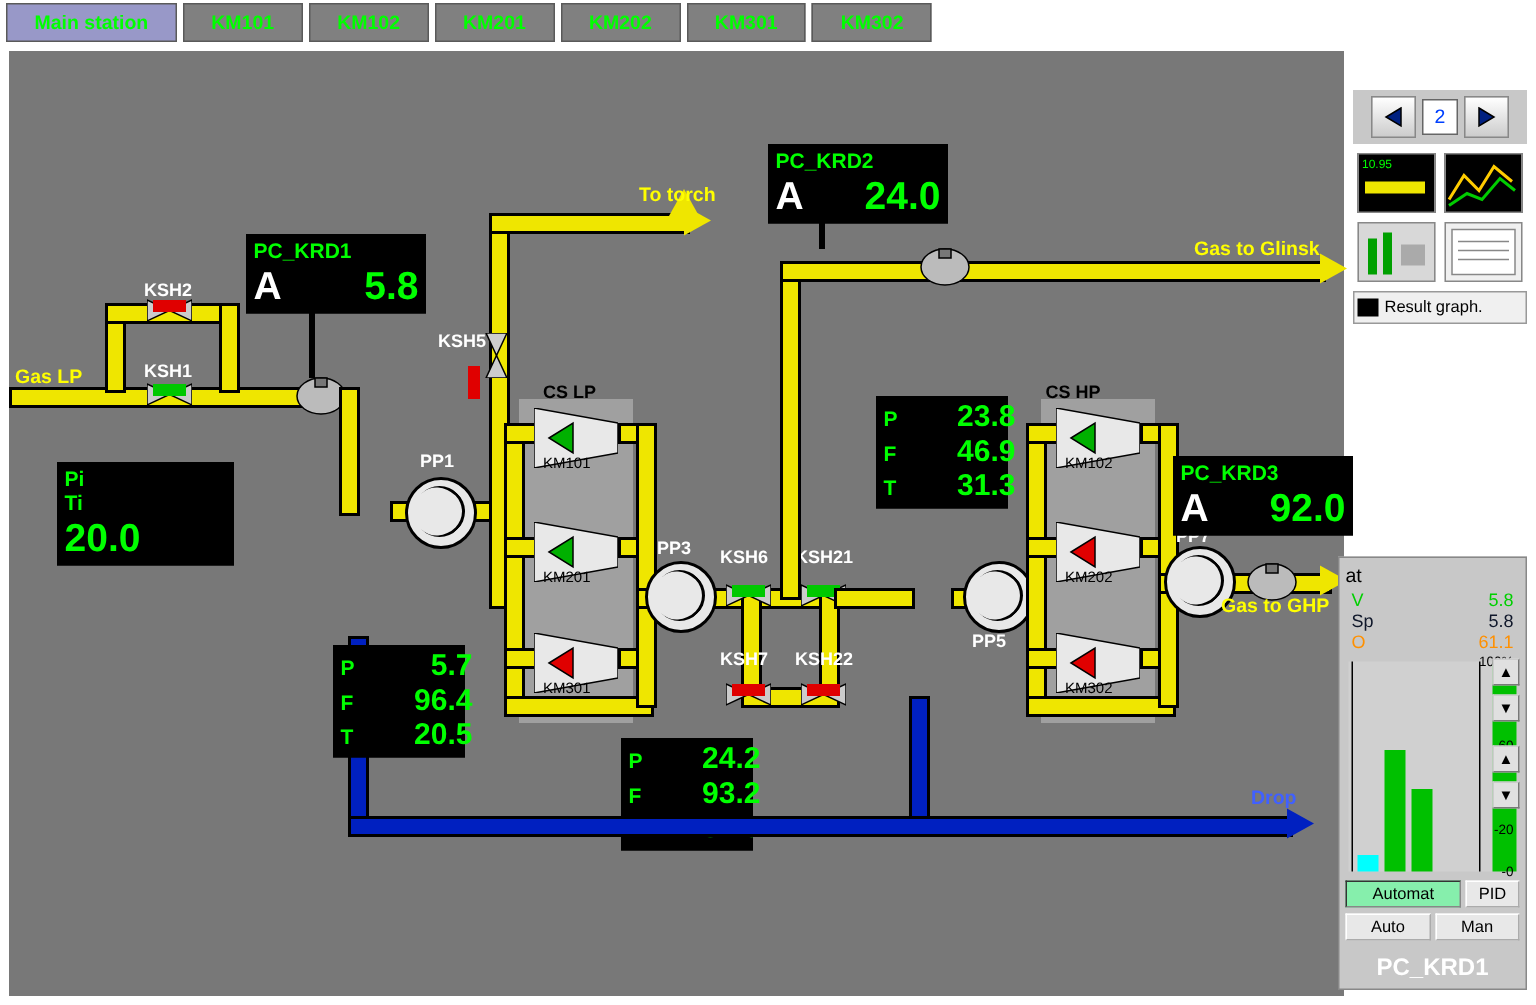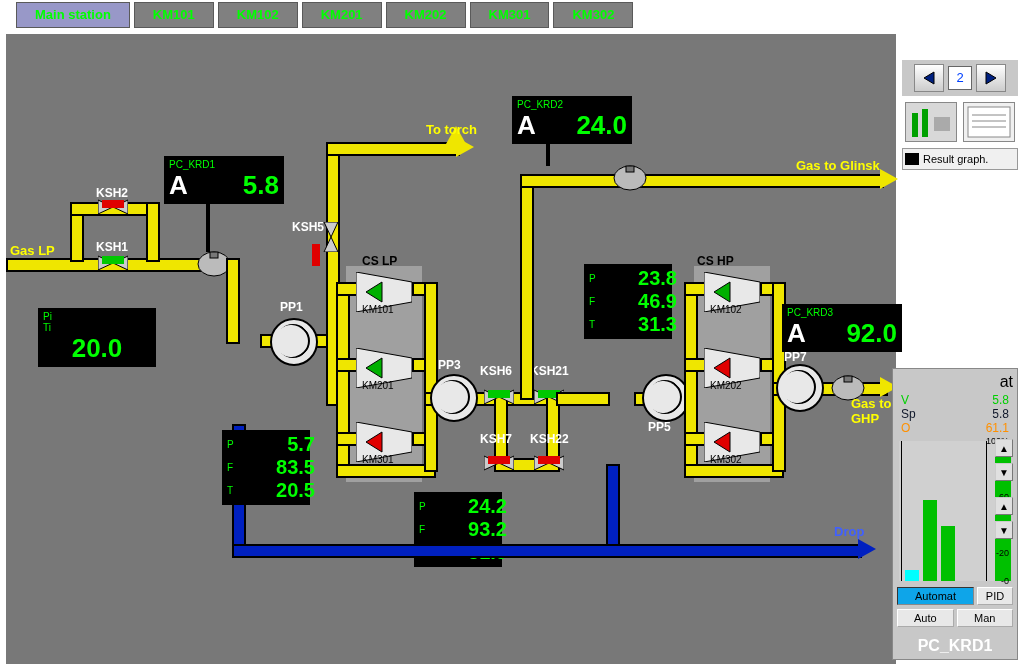--- a/index.html
+++ b/index.html
@@ -1,26 +1,26 @@
 <!DOCTYPE html>
 <html><head>
 <meta charset="utf-8">
 <style>
   html,body{margin:0;padding:0;width:1024px;height:670px;background:#fff;font-family:Arial,Helvetica,sans-serif;overflow:hidden;}
-  .tabbar{display:flex;gap:4px;padding:2px 16px;}
+  .tabbar{display:flex;gap:4px;padding:2px 4px;}
   .tab{height:24px;line-height:24px;padding:0 18px;background:#808080;color:#00ff00;font-size:13px;font-weight:bold;border:1px solid #5a5a5a;cursor:pointer;}
   .tab.active{background:#9898c8;}
   .stage{position:absolute;left:6px;top:34px;width:890px;height:630px;background:#787878;}
   .title{position:absolute;left:92px;top:78px;color:#fff;font-size:28px;font-style:italic;text-decoration:underline;}
   .lbl{position:absolute;color:#ffff00;font-size:13px;font-weight:bold;}
   .lblw{position:absolute;color:#fff;font-size:12px;font-weight:bold;}
   
   .lcd{position:absolute;background:#000;padding:2px 4px;display:flex;flex-direction:column;gap:0px;border:1px solid #000;}
   .lcd .row{display:flex;justify-content:space-between;align-items:center;min-width:88px;}
-  .lcd .tag{color:#00ff00;font-size:10px;font-weight:normal;}
+  .lcd .tag{color:#00ff00;font-size:14px;font-weight:bold;}
   .lcd .val{color:#00ff00;font-size:20px;font-weight:bold;text-align:right;}
   .lcd .big{color:#00ff00;font-size:26px;font-weight:bold;}
   .lcd .A{color:#fff;font-size:26px;font-weight:bold;}
   
   .pipe{position:absolute;background:#efe600;border:2px solid #000;}
   .pipeblue{position:absolute;background:#0020c0;border:2px solid #000;}
   .arrowR{position:absolute;width:0;height:0;border-top:10px solid transparent;border-bottom:10px solid transparent;border-left:18px solid #efe600;}
   .arrowU{position:absolute;width:0;height:0;border-left:10px solid transparent;border-right:10px solid transparent;border-bottom:18px solid #efe600;}
   .arrowRb{position:absolute;width:0;height:0;border-top:10px solid transparent;border-bottom:10px solid transparent;border-left:18px solid #0020c0;}
   
@@ -40,32 +40,32 @@
   .complbl{position:absolute;font-size:10px;color:#000;}
   
   .side{position:absolute;right:6px;top:60px;width:116px;}
   .nav{background:#c8c8c8;padding:4px;display:flex;align-items:center;justify-content:center;gap:4px;}
   .navbtn{width:28px;height:26px;background:linear-gradient(#fff,#ccc);border:1px solid #888;display:flex;align-items:center;justify-content:center;cursor:pointer;}
   .navnum{width:22px;height:22px;background:#fff;border:1px solid #666;text-align:center;font-size:13px;color:#0040ff;line-height:22px;}
   .thumb{width:50px;height:38px;background:#000;border:1px solid #888;display:inline-block;}
   .thumbrow{display:flex;gap:6px;margin-top:6px;justify-content:center;}
   .resbtn{margin-top:6px;background:#f0f0f0;border:1px solid #999;font-size:11px;padding:4px 2px;display:flex;align-items:flex-start;gap:4px;cursor:pointer;}
   .ctrl{position:absolute;right:6px;bottom:10px;width:116px;background:#c8c8c8;border:1px solid #888;padding:4px;}
-  .ctrl .hdr{text-align:right;font-size:16px;margin-bottom:2px;}
+  .ctrl .hdr{text-align:left;font-size:13px;margin-bottom:2px;}
   .ctrl .line{display:flex;justify-content:space-between;font-size:12px;padding:0 4px;}
   .ctrl .V{color:#00d000;}
   .ctrl .Sp{color:#0f172a;}
   .ctrl .O{color:#ff9000;}
   .bars{position:relative;height:140px;margin:6px 2px;background:#d0d0d0;}
   .bar{position:absolute;bottom:0;width:14px;}
   .scale{position:absolute;right:2px;top:0;height:100%;font-size:9px;color:#000;}
   .scale div{position:absolute;right:0;transform:translateY(-50%);}  
   .btns{display:flex;gap:3px;margin-top:4px;}
   .btns .b{flex:1;background:#e8e8e8;border:1px outset #fff;font-size:11px;text-align:center;padding:2px 0;cursor:pointer;}
-  .btns .b.sel{border:1px inset #888;background:#0ea5e9;}
+  .btns .b.sel{border:1px inset #888;background:#86efac;}
   .name{text-align:center;color:#fff;font-weight:bold;font-size:16px;margin-top:10px;}
   .sidebtns{position:absolute;right:0;top:82px;display:flex;flex-direction:column;gap:6px;}
   .sidebtns button{width:18px;height:18px;font-size:10px;border:1px outset #ccc;background:#e0e0e0;cursor:pointer;padding:0;}
   .cvalve{position:absolute;width:36px;height:28px;}
   .cvalve svg{width:100%;height:100%;}
 </style>
 </head>
 <body>
 
 <div class="tabbar">
@@ -116,21 +116,21 @@
   </div>
   <div class="pipe" style="left:200px;top:170px;width:4px;height:48px;background:#000;border:none"></div>
 
   <div class="lcd" style="left:32px;top:274px;width:108px">
     <div class="row">
         <span class="tag">Pi</span>
       </div>
     <div class="row">
         <span class="tag">Ti</span>
       </div>
-    <div class="row" style="justify-content:center">
+    <div class="row" style="justify-content:flex-start">
         <span class="big">20.0</span>
       </div>
   </div>
 
   <div class="pipe" style="left:220px;top:224px;width:10px;height:82px"></div>
   <div class="pipeblue" style="left:226px;top:390px;width:10px;height:126px"></div>
 
   <div class="pipe" style="left:254px;top:300px;width:80px;height:10px"></div>
   <div class="pump" style="left:264px;top:284px"></div>
   <div class="lblw" style="left:274px;top:266px">PP1</div>
@@ -177,21 +177,21 @@
   <div class="pipe" style="left:406px;top:398px;width:20px;height:10px"></div>
   <div class="pipe" style="left:418px;top:248px;width:10px;height:186px"></div>
 
   <div class="lcd" style="left:216px;top:396px;width:78px">
     <div class="row">
         <span class="tag">P</span>
         <span class="val">5.7</span>
       </div>
     <div class="row">
         <span class="tag">F</span>
-        <span class="val">83.5</span>
+        <span class="val">96.4</span>
       </div>
     <div class="row">
         <span class="tag">T</span>
         <span class="val">20.5</span>
       </div>
   </div>
 
   <div class="pipe" style="left:418px;top:358px;width:176px;height:10px"></div>
   <div class="pump" style="left:424px;top:340px"></div>
   <div class="lblw" style="left:432px;top:324px">PP3</div>
@@ -312,21 +312,21 @@
   <div class="pipe" style="left:766px;top:348px;width:112px;height:10px"></div>
   <div class="pump" style="left:770px;top:330px"></div>
   <div class="lblw" style="left:778px;top:316px">PP7</div>
   <div class="cvalve" style="left:824px;top:340px">
     <svg viewBox="0 0 36 28">
         <ellipse cx="18" cy="14" rx="16" ry="12" fill="#bbb" stroke="#000"></ellipse>
         <rect x="14" y="2" width="8" height="6" fill="#777" stroke="#000"></rect>
       </svg>
   </div>
   <div class="arrowR" style="left:874px;top:343px"></div>
-  <div class="lbl" style="left:845px;top:362px">Gas to GHP</div>
+  <div class="lbl" style="left:808px;top:362px">Gas to GHP</div>
   <div class="lcd" style="left:776px;top:270px;width:110px">
     <div class="row">
         <span class="tag">PC_KRD3</span>
       </div>
     <div class="row">
         <span class="A">A</span>
         <span class="big">92.0</span>
       </div>
   </div>
 
@@ -341,20 +341,30 @@
         <svg width="14" height="14" viewBox="0 0 14 14">
           <polygon points="12,1 2,7 12,13" fill="#002080" stroke="#000"></polygon>
         </svg>
       </div>
     <div class="navnum">2</div>
     <div class="navbtn">
         <svg width="14" height="14" viewBox="0 0 14 14">
           <polygon points="2,1 12,7 2,13" fill="#002080" stroke="#000"></polygon>
         </svg>
       </div>
+  </div>
+  <div class="thumbrow">
+    <div class="thumb" style="position:relative">
+        <div style="position:absolute;left:2px;top:2px;color:#0f0;font-size:8px">10.95</div>
+        <div style="position:absolute;left:4px;top:18px;width:40px;height:8px;background:#efe600"></div>
+      </div>
+    <div class="thumb" style="position:relative"><svg width="50" height="38">
+          <polyline points="2,30 12,14 22,24 32,8 44,18" fill="none" stroke="#ffcc00" stroke-width="2"></polyline>
+          <polyline points="2,34 14,26 24,30 36,16 46,24" fill="none" stroke="#00cc00" stroke-width="2"></polyline>
+        </svg></div>
   </div>
   <div class="thumbrow">
     <div class="thumb" style="background:#d8d8d8"><svg width="50" height="38">
           <rect x="6" y="10" width="6" height="24" fill="#00a000"></rect>
           <rect x="16" y="6" width="6" height="28" fill="#00a000"></rect>
           <rect x="28" y="14" width="16" height="14" fill="#aaa"></rect>
         </svg></div>
     <div class="thumb" style="background:#f0f0f0"><svg width="50" height="38">
           <rect x="4" y="4" width="42" height="30" fill="#fff" stroke="#888"></rect>
           <line x1="8" y1="12" x2="42" y2="12" stroke="#888"></line>

